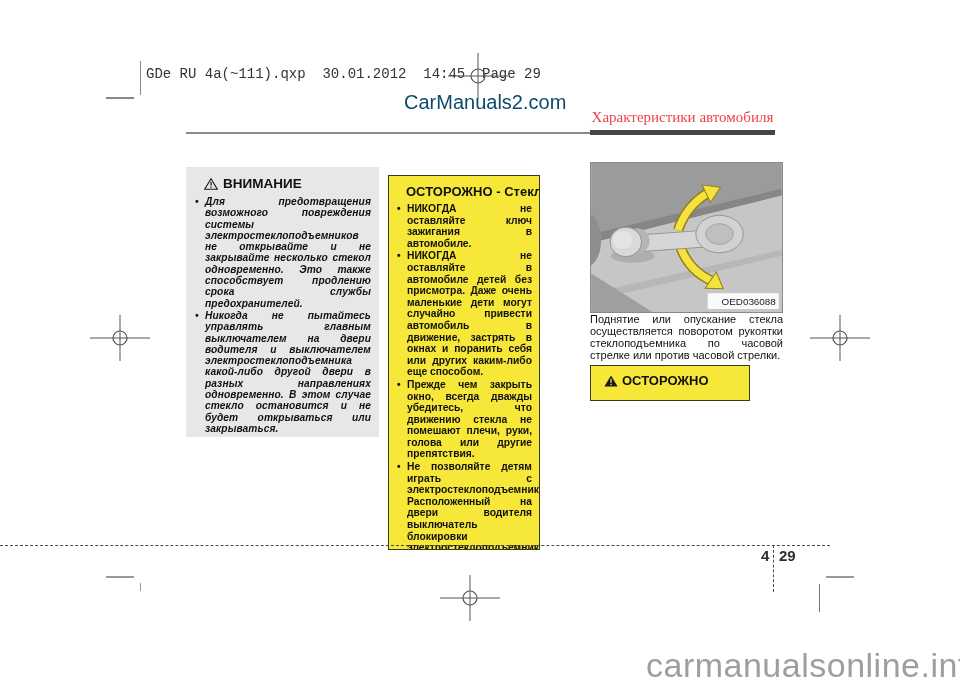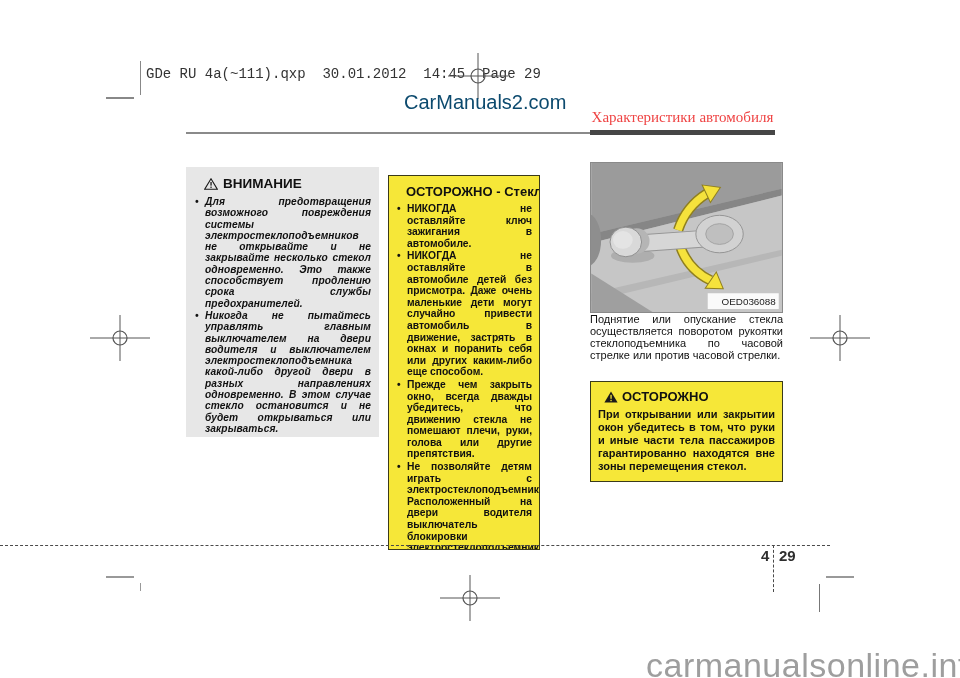--- a/index.html
+++ b/index.html
@@ -67,21 +67,21 @@
   
   .col3{position:absolute;left:590px;top:162px;width:193px;}
   .figure{width:193px;height:151px;border:1px solid #8a8a8a;box-sizing:border-box;display:block;}
   .manual-heading{
     font-size:13px;font-weight:bold;line-height:15.5px;margin:8px 0 4px 0;letter-spacing:-0.2px;
   }
   .manual-body{
     font-size:11px;line-height:12px;text-align:justify;margin:0;
   }
   .warn-box-2{
-    width:193px;margin-top:20px;padding:7px 7px 8px 7px;
+    width:160px;margin-top:4px;padding:7px 7px 8px 7px;
   }
   .warn-box-2 .box-body{
     font-size:11px;line-height:13px;font-weight:bold;text-align:justify;margin-top:2px;
   }
   
   .chapter-num{position:absolute;left:761px;top:547px;font-size:15px;font-weight:bold;color:#2e2e2e;}
   .page-num{position:absolute;left:779px;top:547px;font-size:15px;font-weight:bold;color:#2e2e2e;}
 </style>
 </head>
 <body>
@@ -206,21 +206,20 @@
 
   <div class="warn-box warn-box-2">
     <div class="box-title">
       <svg width="14" height="12" viewBox="0 0 14 12">
         <polygon points="7,0.5 13.6,11.5 0.4,11.5" fill="#1a1a1a"></polygon>
         <rect x="6.4" y="3.8" width="1.3" height="4" fill="#f6e738"></rect>
         <rect x="6.4" y="8.8" width="1.3" height="1.4" fill="#f6e738"></rect>
       </svg>
       <span>ОСТОРОЖНО</span>
     </div>
-    <div class="box-body">При открывании или закрытии окон убедитесь в том, что руки и иные части тела пассажиров гарантированно находятся вне зоны перемещения стекол.</div>
   </div>
 </div>
 
 <div class="dash-h"></div>
 <div class="dash-v"></div>
 <div class="chapter-num">4</div>
 <div class="page-num">29</div>
 <div class="hline-bl"></div>
 <div class="vtick-bl"></div>
 <div class="hline-br"></div>

